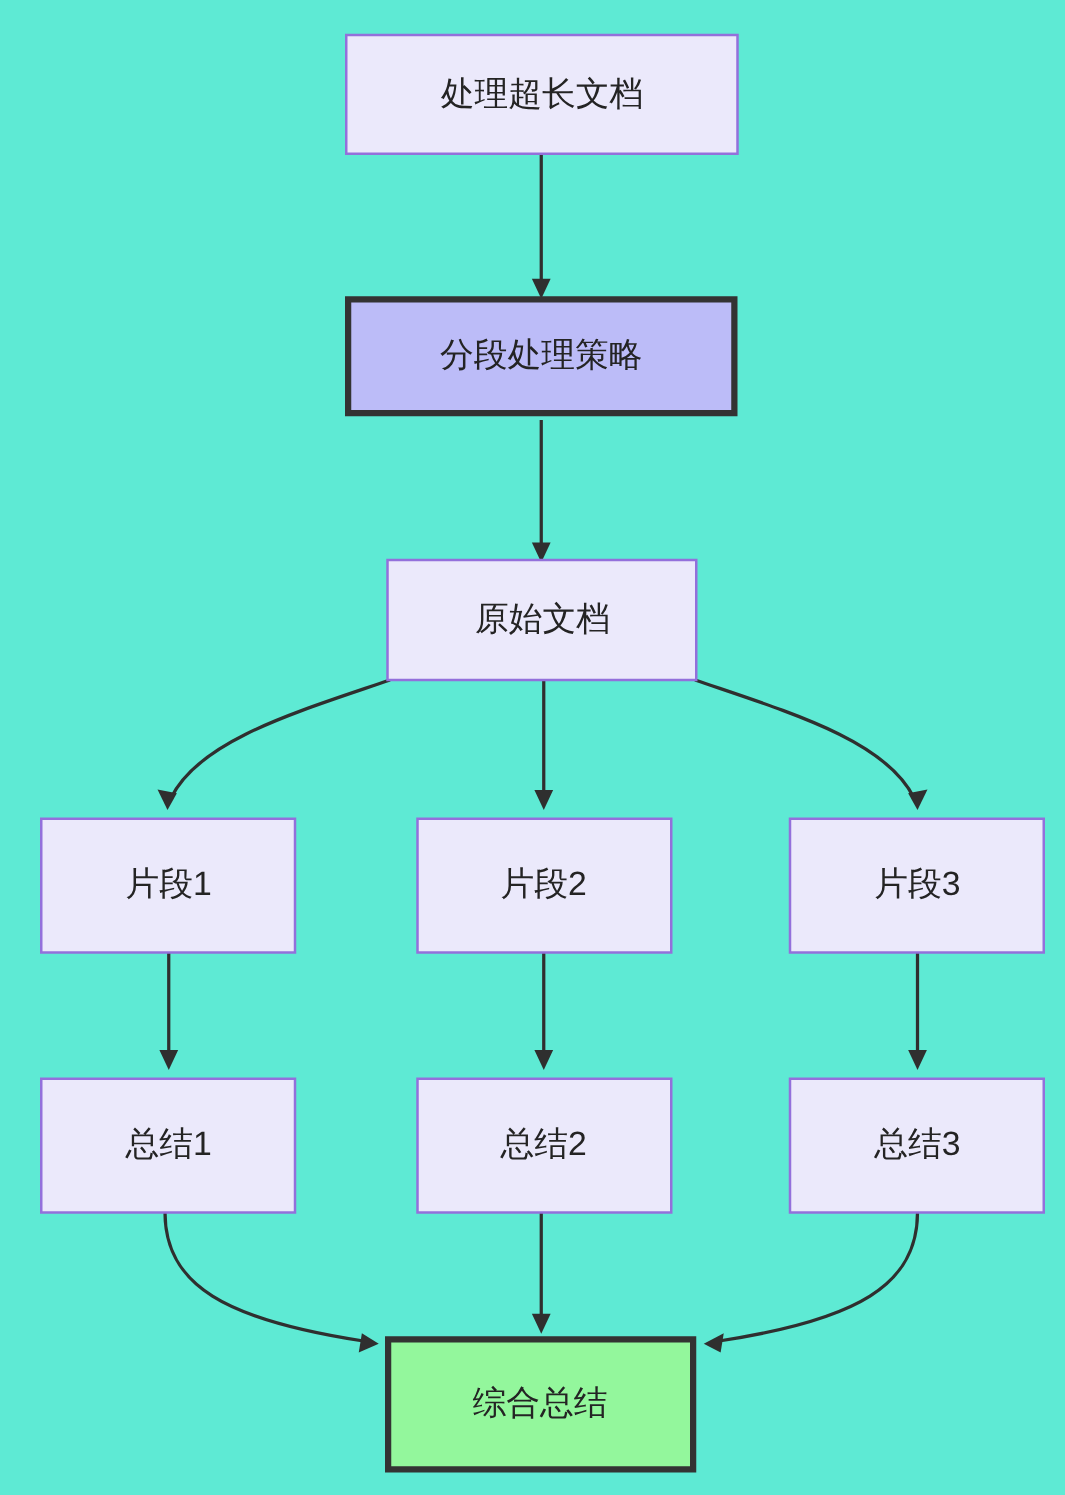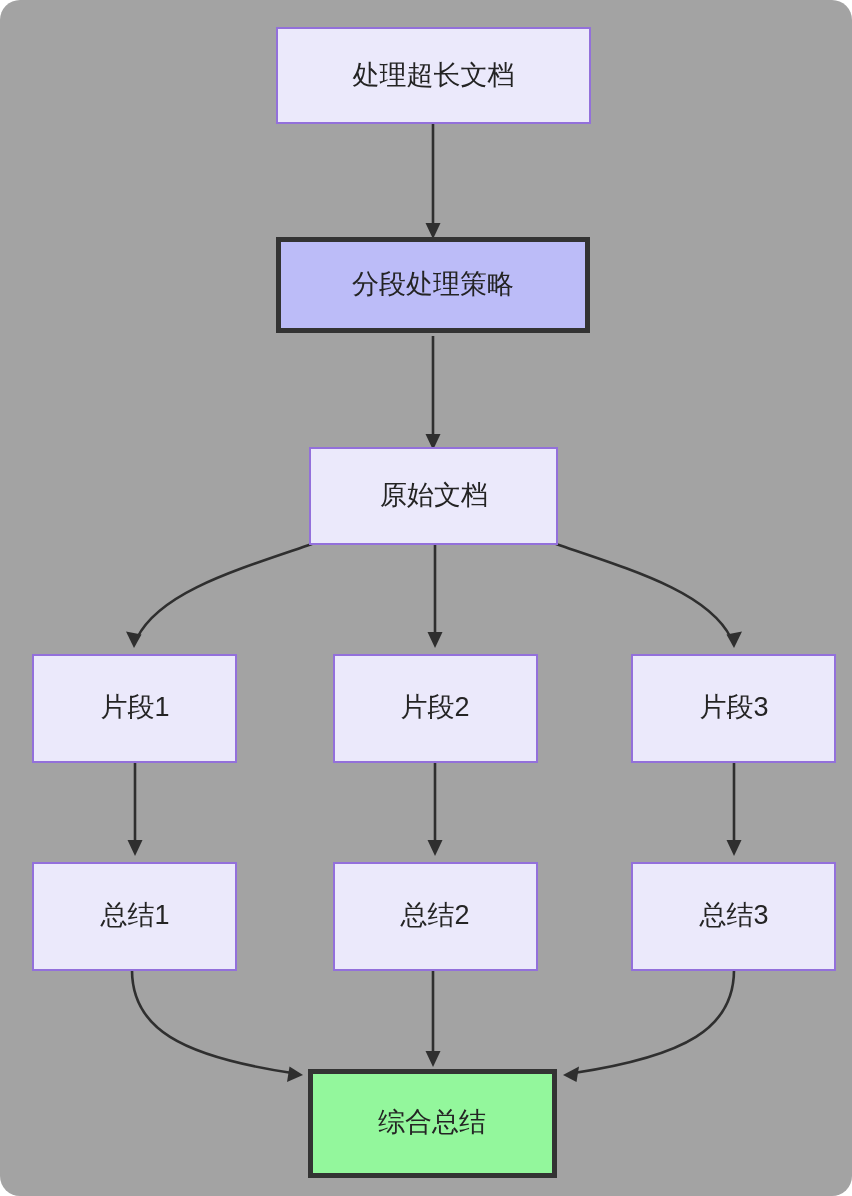--- a/index.html
+++ b/index.html
@@ -10,22 +10,21 @@
   body {
     width: 852px;
     height: 1196px;
     overflow: hidden;
     font-family: "Liberation Sans", "DejaVu Sans", sans-serif;
   }
   #diagram-root {
     position: relative;
     width: 852px;
     height: 1196px;
-    background: #a3a3a3;
-    border-radius: 20px;
+    background: #5eead4;
   }
   svg#flowchart {
     display: block;
     width: 852px;
     height: 1196px;
   }
   .node-rect {
     stroke-linejoin: miter;
   }
   .node-label {

